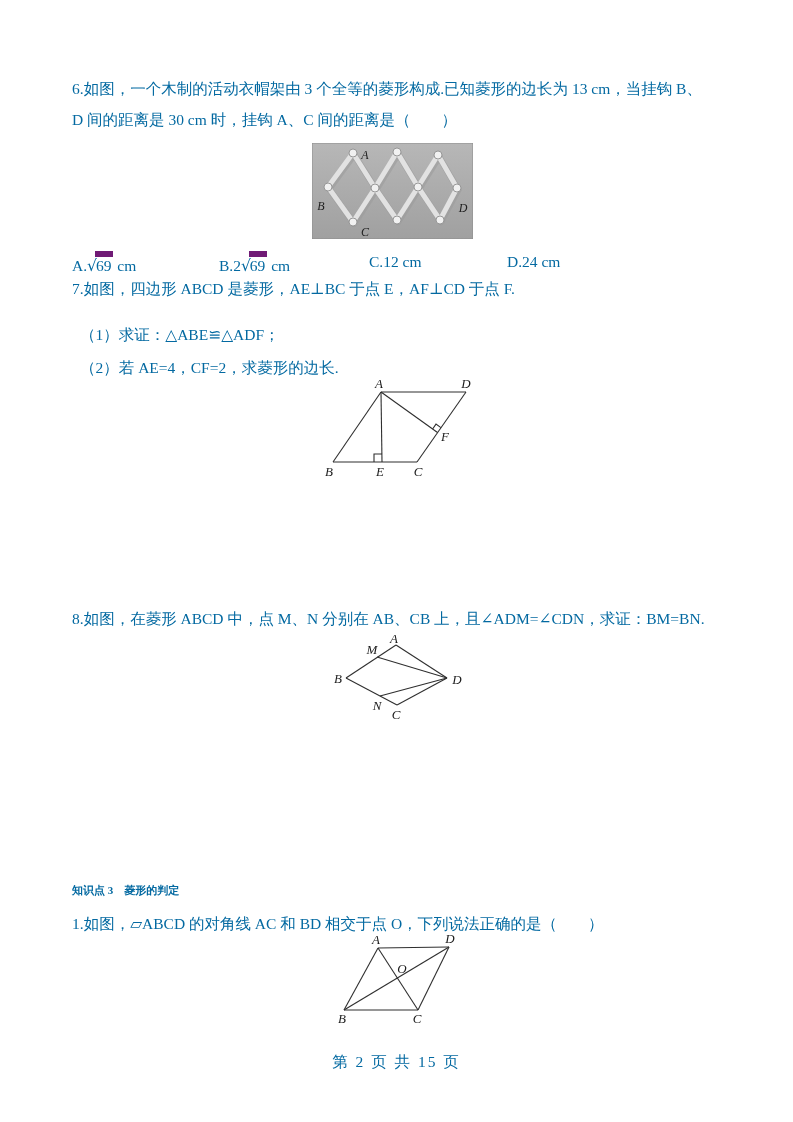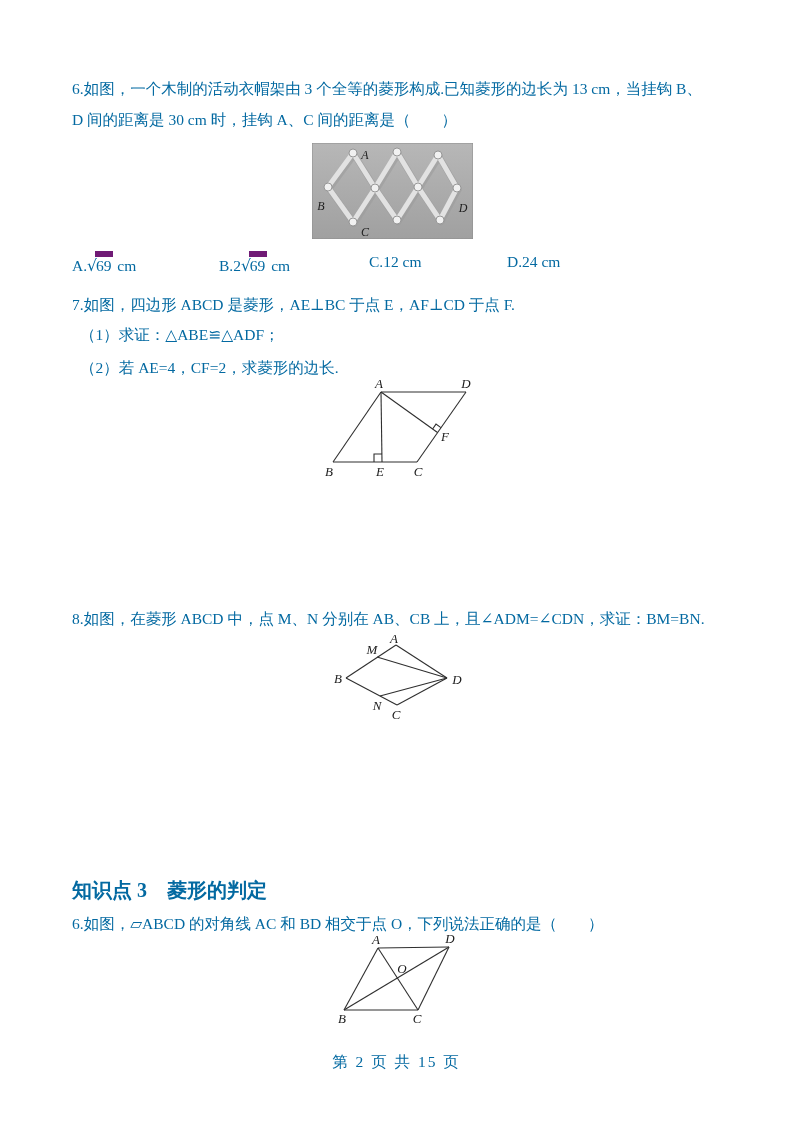--- a/index.html
+++ b/index.html
@@ -3,21 +3,21 @@
 <meta charset="utf-8">
 <style>
   html,body { margin:0; padding:0; background:#ffffff; }
   .page {
     position:relative; width:793px; height:1122px; background:#ffffff;
     overflow:hidden; color:#0369a1;
     font-family:"Liberation Serif","DejaVu Serif",serif;
     font-size:15.5px; line-height:22px;
   }
   .line { position:absolute; white-space:nowrap; }
-  .heading { font-weight:bold; font-size:20px; }
+  .heading { font-weight:bold; font-size:11px; }
   .footer { position:absolute; left:0; width:100%; text-align:center; letter-spacing:2px; }
   .opt { position:absolute; white-space:nowrap; }
   .rad-sign { font-family:"DejaVu Sans","Liberation Sans",sans-serif; }
   .radicand {
     display:inline-block; border-top:6px solid #701a75;
     line-height:17px; padding:0 2px 0 1px; margin-left:-2px;
   }
   .fig { position:absolute; }
   .fig line, .fig path, .fig polyline { stroke:#2f2f2f; stroke-width:1.1; fill:none; }
   .fig-label {
@@ -95,21 +95,21 @@
     <text class="photo-label" x="151" y="69" text-anchor="middle">D</text>
   </svg>
 
   <div>
     <span class="opt" style="left:72px; top:251px;"><span>A.</span><span></span><span class="rad-sign">√</span><span class="radicand">69</span><span> cm</span></span>
     <span class="opt" style="left:219px; top:251px;"><span>B.</span><span>2</span><span class="rad-sign">√</span><span class="radicand">69</span><span> cm</span></span>
     <span class="opt" style="left:357px; top:251px;margin-left:12px;"><span>C.</span><span>12</span><span> cm</span></span>
     <span class="opt" style="left:507px; top:251px;"><span>D.</span><span>24</span><span> cm</span></span>
   </div>
 
-  <div class="line" style="left:72px; top:294px;">7.如图，四边形 ABCD 是菱形，AE⊥BC 于点 E，AF⊥CD 于点 F.</div>
+  <div class="line" style="left:72px; top:278px;">7.如图，四边形 ABCD 是菱形，AE⊥BC 于点 E，AF⊥CD 于点 F.</div>
   <div class="line" style="left:80px; top:324px;">（1）求证：△ABE≌△ADF；</div>
   <div class="line" style="left:80px; top:357px;">（2）若 AE=4，CF=2，求菱形的边长.</div>
 
   <svg class="fig" style="left:315px; top:378px;" width="170" height="104" viewBox="0 0 170 104">
     <line x1="18" y1="84" x2="66" y2="14"></line>
     <line x1="66" y1="14" x2="151" y2="14"></line>
     <line x1="18" y1="84" x2="102" y2="84"></line>
     <line x1="102" y1="84" x2="151" y2="14"></line>
     <line x1="66" y1="14" x2="67" y2="84"></line>
     <line x1="66" y1="14" x2="122.5" y2="54.5"></line>
@@ -135,21 +135,21 @@
     <text class="fig-label" x="64" y="9" text-anchor="middle">A</text>
     <text class="fig-label" x="42" y="20" text-anchor="middle">M</text>
     <text class="fig-label" x="8" y="49" text-anchor="middle">B</text>
     <text class="fig-label" x="127" y="50" text-anchor="middle">D</text>
     <text class="fig-label" x="47" y="76" text-anchor="middle">N</text>
     <text class="fig-label" x="66" y="85" text-anchor="middle">C</text>
   </svg>
 
   <div class="line heading" style="left:72px; top:879px;">知识点 3　菱形的判定</div>
 
-  <div class="line" style="left:72px; top:913px;">6.如图，▱ABCD 的对角线 AC 和 BD 相交于点 O，下列说法正确的是（　　）</div>
+  <div class="line" style="left:72px; top:913px;">1.如图，▱ABCD 的对角线 AC 和 BD 相交于点 O，下列说法正确的是（　　）</div>
 
   <svg class="fig" style="left:330px; top:934px;" width="140" height="92" viewBox="0 0 140 92">
     <line x1="48" y1="14" x2="119" y2="13"></line>
     <line x1="48" y1="14" x2="14" y2="76"></line>
     <line x1="14" y1="76" x2="88" y2="76"></line>
     <line x1="88" y1="76" x2="119" y2="13"></line>
     <line x1="48" y1="14" x2="88" y2="76"></line>
     <line x1="14" y1="76" x2="119" y2="13"></line>
     <text class="fig-label" x="46" y="10" text-anchor="middle">A</text>
     <text class="fig-label" x="120" y="9" text-anchor="middle">D</text>

